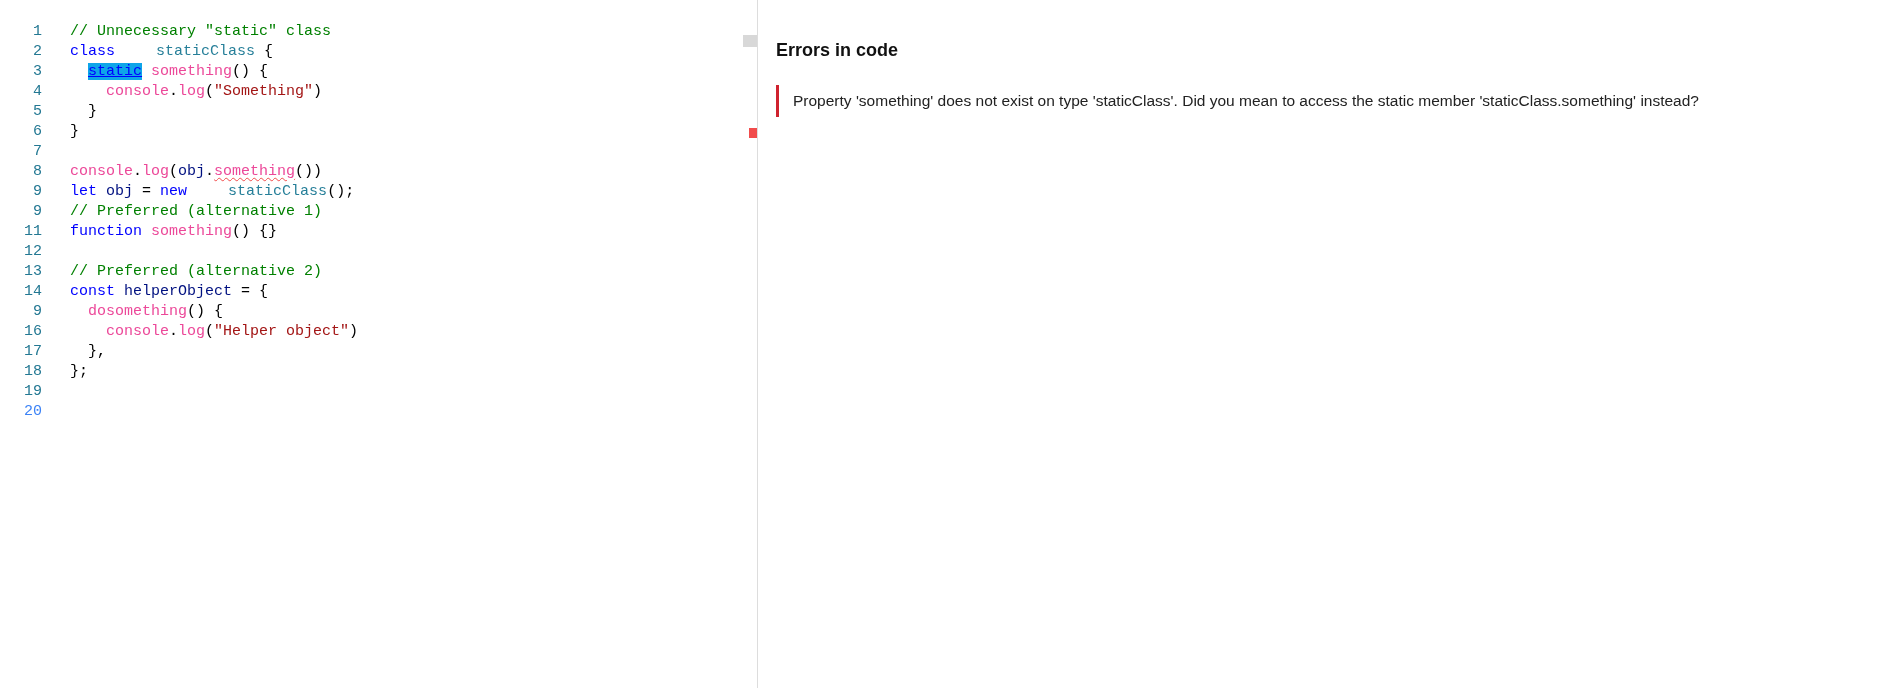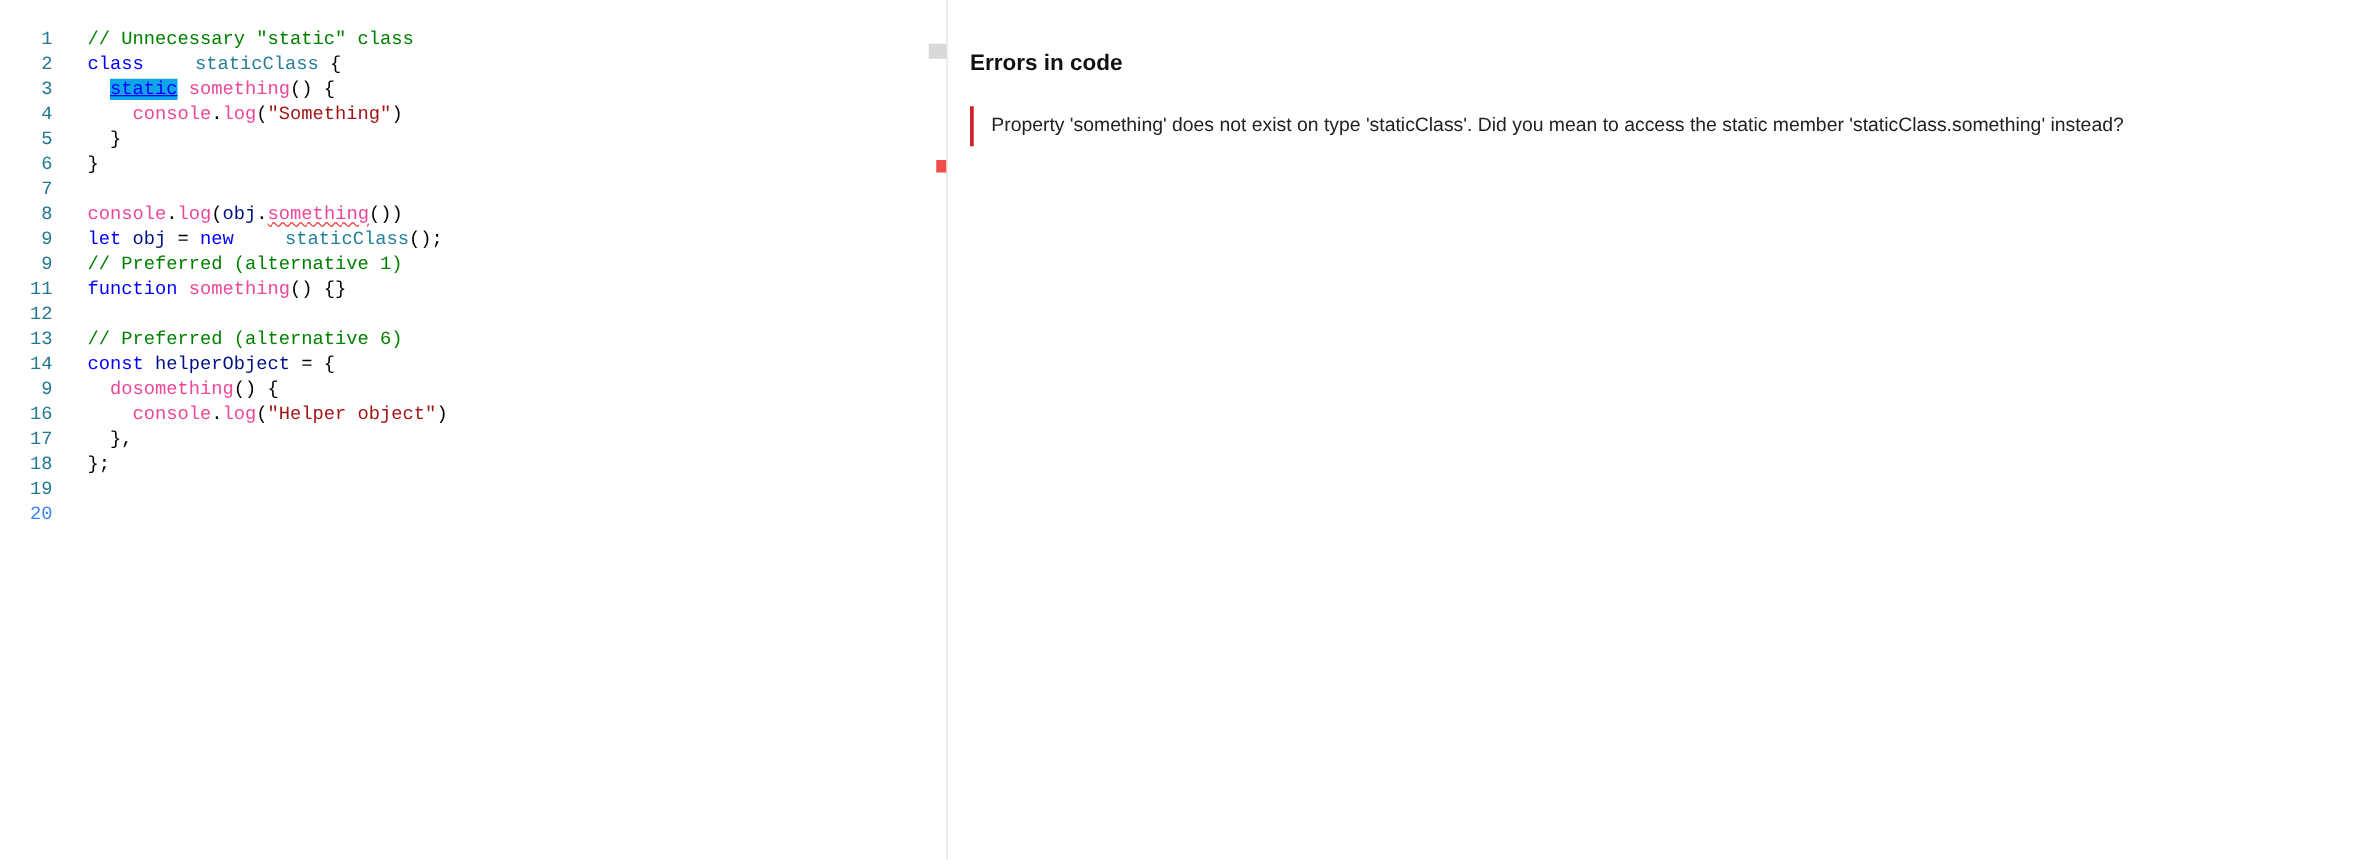--- a/index.html
+++ b/index.html
@@ -164,21 +164,21 @@
     <div class="code-line"><span class="tok-obj">console</span><span>.</span><span class="tok-func">log</span><span>(</span><span class="tok-var">obj</span><span>.</span><span class="tok-func squiggle">something</span><span>())</span></div>
 
     <div class="code-line"><span class="tok-keyword">let</span><span> </span><span class="tok-var">obj</span><span> = </span><span class="tok-keyword">new</span><span> </span><span class="tok-type">staticClass</span><span>();</span></div>
 
     <div class="code-line"><span class="tok-comment">// Preferred (alternative 1)</span></div>
 
     <div class="code-line"><span class="tok-keyword">function</span><span> </span><span class="tok-func">something</span><span>() {}</span></div>
 
     <div class="code-line"><span></span></div>
 
-    <div class="code-line"><span class="tok-comment">// Preferred (alternative 6)</span></div>
+    <div class="code-line"><span class="tok-comment">// Preferred (alternative 2)</span></div>
 
     <div class="code-line"><span class="tok-keyword">const</span><span> </span><span class="tok-var">helperObject</span><span> = {</span></div>
 
     <div class="code-line"><span>  </span><span class="tok-func">dosomething</span><span>() {</span></div>
 
     <div class="code-line"><span>    </span><span class="tok-obj">console</span><span>.</span><span class="tok-func">log</span><span>(</span><span class="tok-string">"Helper object"</span><span>)</span></div>
 
     <div class="code-line"><span>  </span><span>},</span></div>
 
     <div class="code-line"><span>};</span></div>

